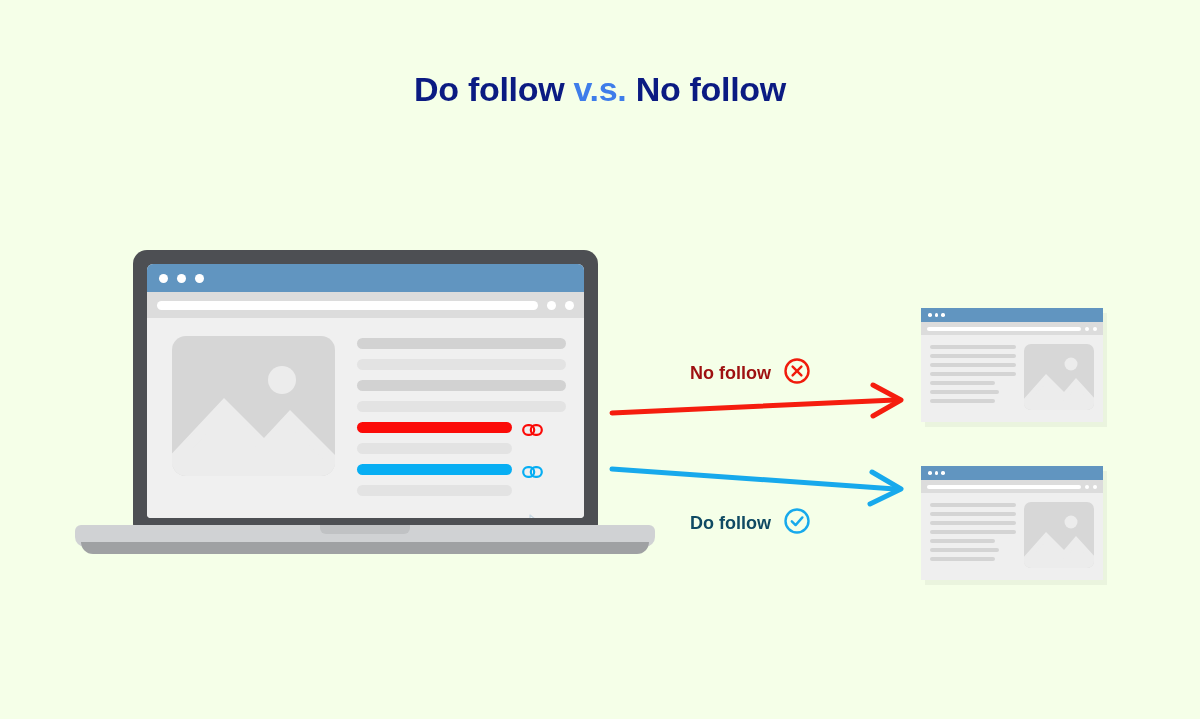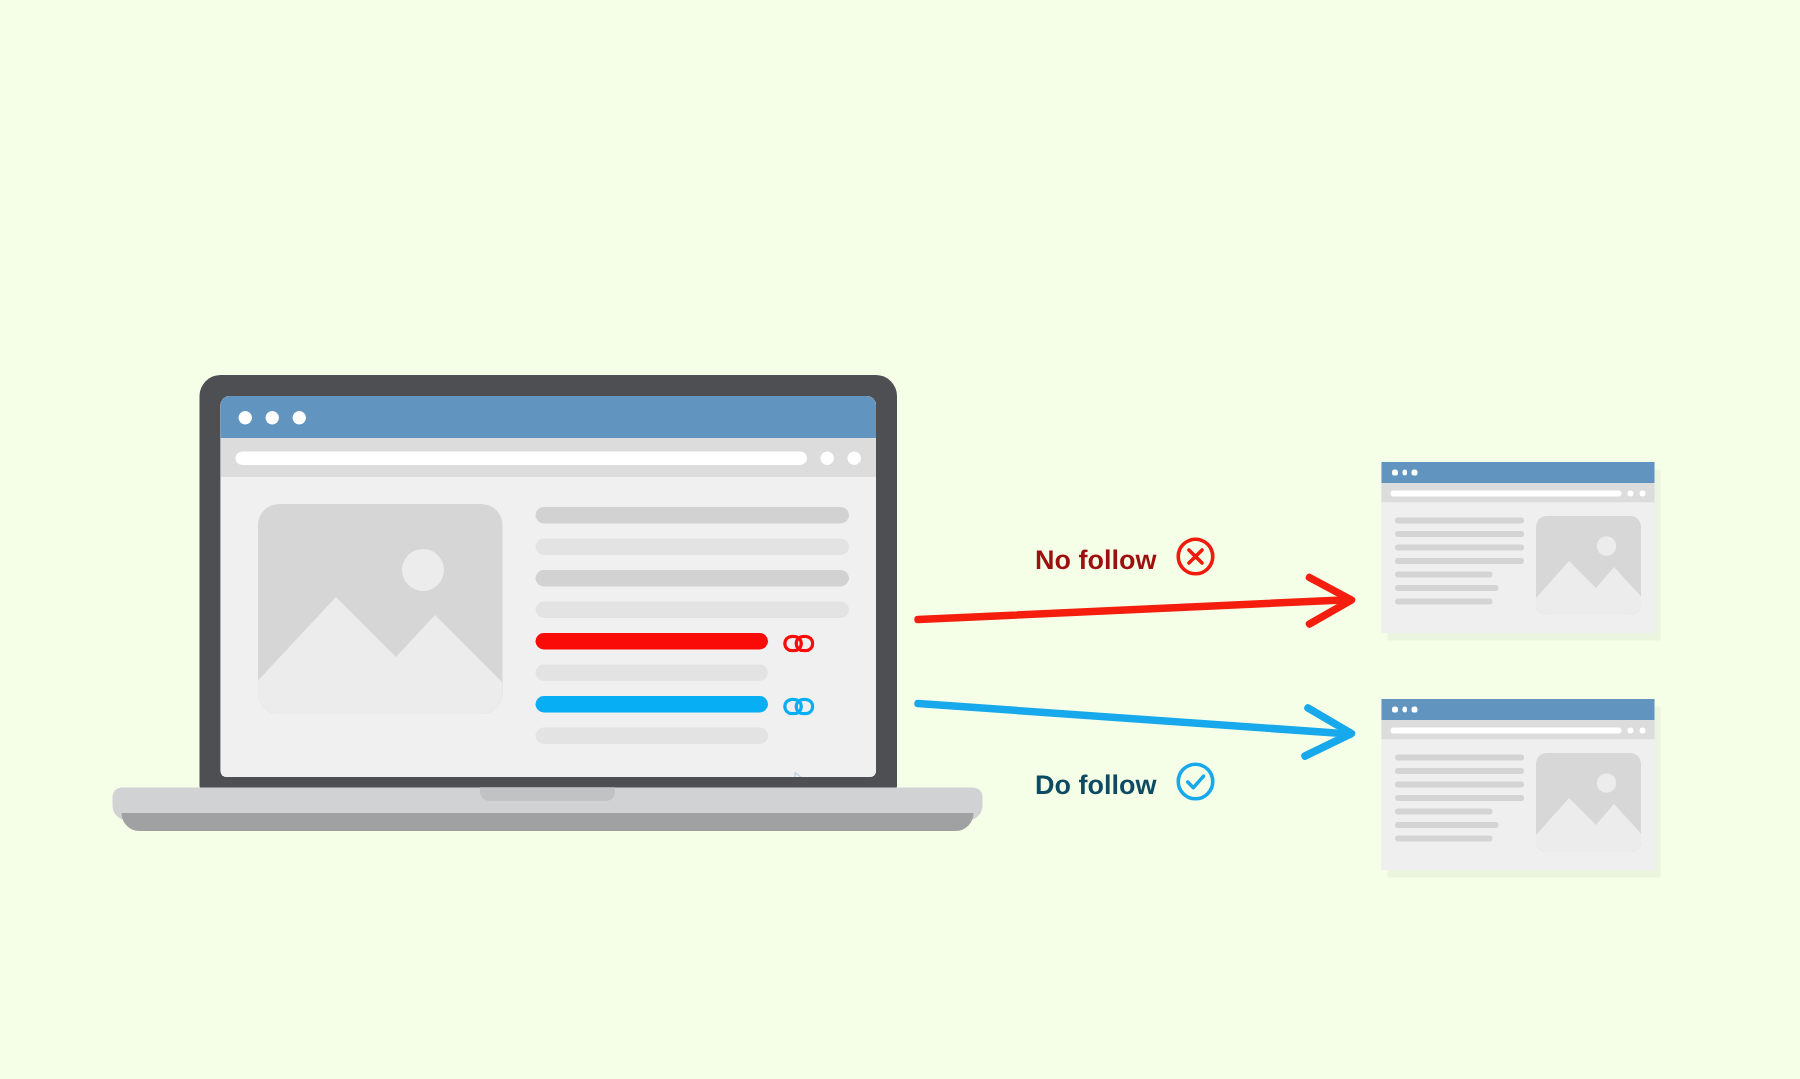--- a/index.html
+++ b/index.html
@@ -201,20 +201,23 @@
   #flag-nofollow { left: 690px; top: 357px; }
   #flag-nofollow .flag-text { color: #9e1010; }
   #flag-dofollow { left: 690px; top: 507px; }
   #flag-dofollow .flag-text { color: #0f4a63; }
 </style>
 </head>
 <body>
 
 <div class="stage">
 
+  <div class="title">
+    <span>Do follow </span><span class="accent">v.s.</span><span> No follow</span>
+  </div>
 
   <div class="laptop">
 
     <div class="laptop-lid">
       <div class="screen">
 
         <div class="screen-titlebar">
           <span class="dot"></span>
           <span class="dot"></span>
           <span class="dot"></span>

